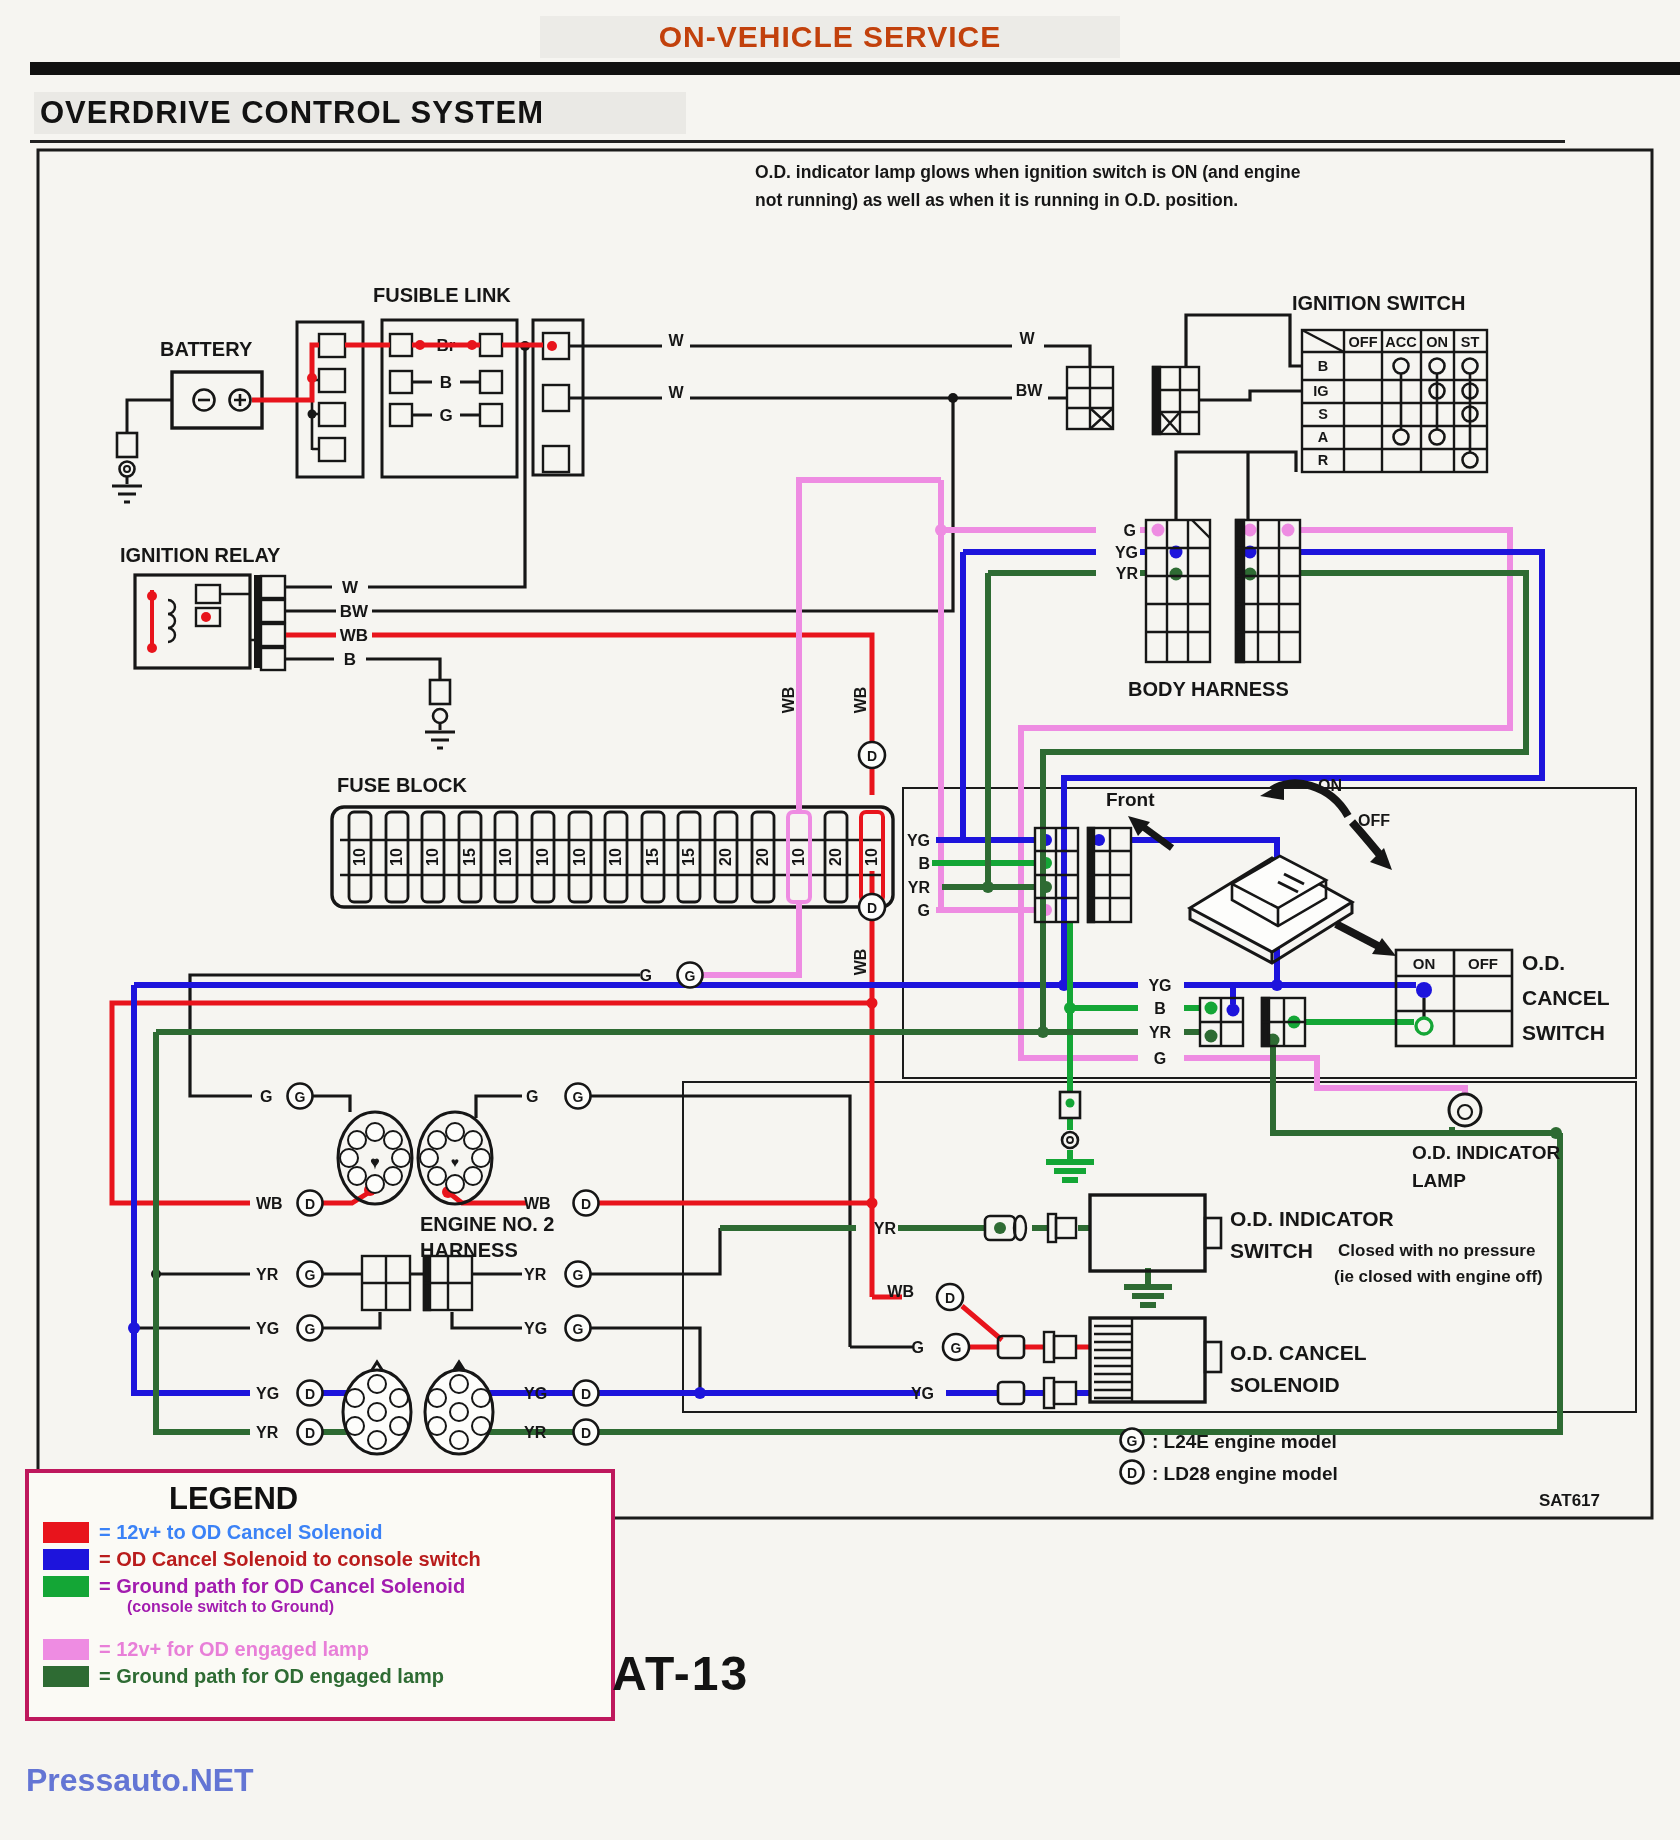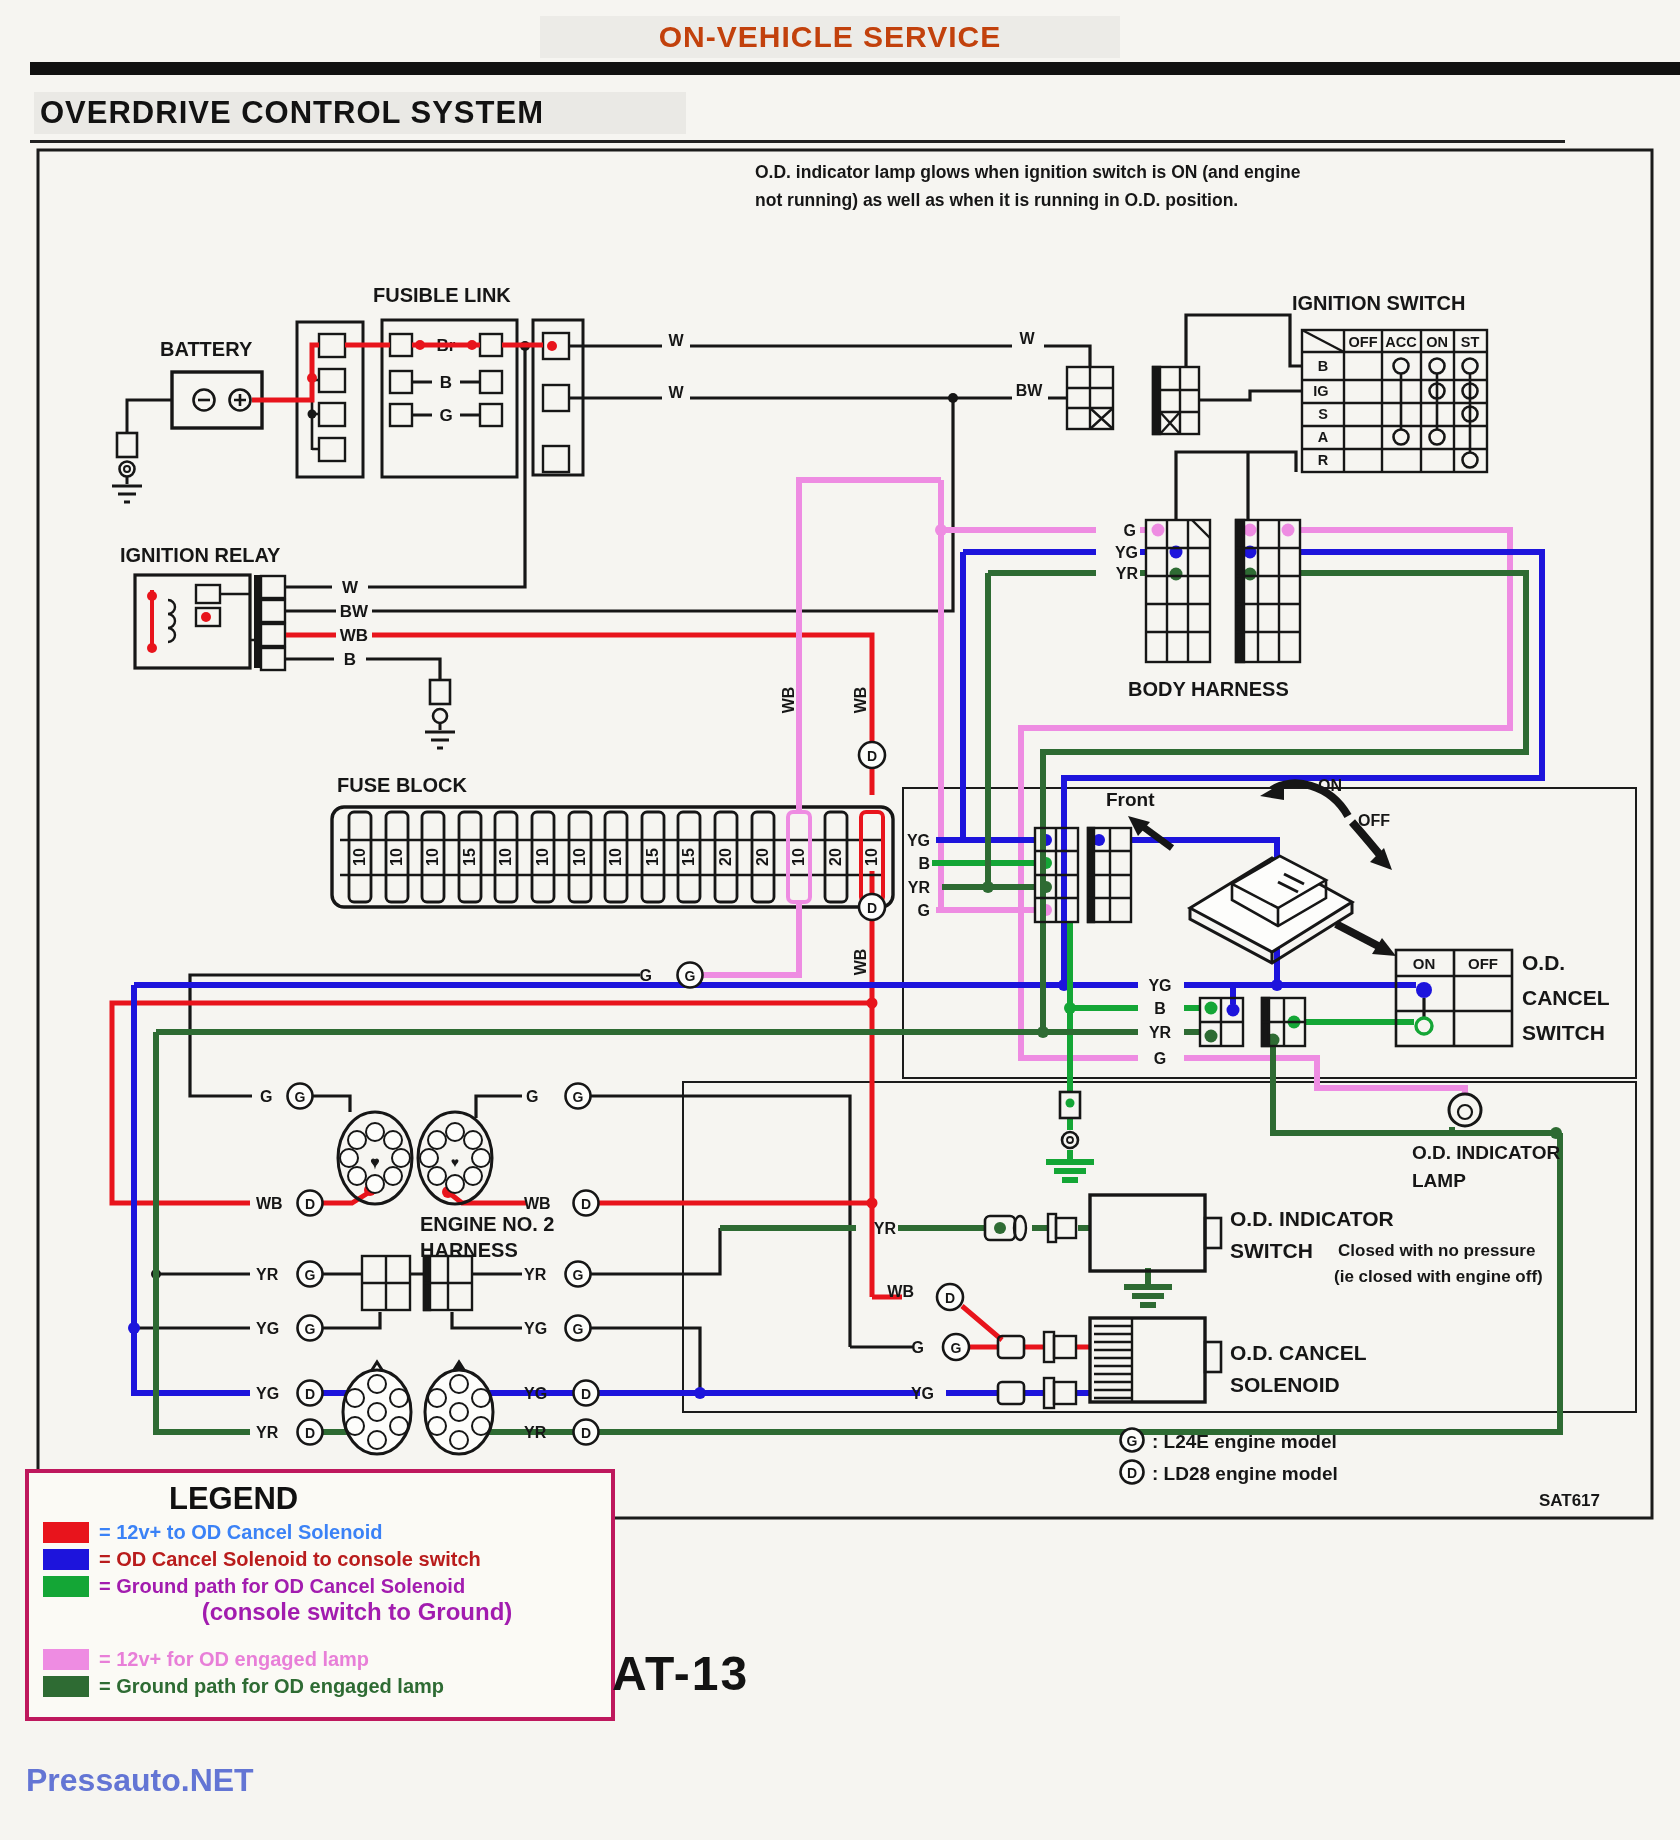--- a/index.html
+++ b/index.html
@@ -11,21 +11,21 @@
      font-size:30px;font-weight:bold;letter-spacing:1px;background:#ecebe7;padding:4px 0;color:#c2410c;}
   .bar{position:absolute;left:30px;top:62px;width:1650px;height:13px;background:#111;}
   .sec-title{position:absolute;left:22px;top:92px;width:640px;font-size:31px;font-weight:bold;
      letter-spacing:1px;background:#eae9e5;padding:3px 6px;color:#121212;margin-left:12px;}
   .rule{position:absolute;left:30px;top:140px;width:1535px;height:3px;background:#222;}
   .legend{position:absolute;left:25px;top:1469px;width:582px;height:244px;border:4px solid #be185d;
      background:#fbfaf5;}
   .legend-title{margin:8px 0 2px 140px;font-size:31px;font-weight:bold;color:#111;}
   .lrow{display:flex;align-items:center;margin:4px 0 0 14px;font-size:20px;font-weight:bold;}
   .sw{width:46px;height:21px;margin-right:10px;flex:0 0 auto;}
-  .lrow2{margin:0 0 0 74px;font-size:24px;font-weight:bold;text-align:center;}
+  .lrow2{margin:0 0 0 98px;font-size:16px;font-weight:bold;}
   .gap{height:18px;}
   .c-red{color:#3b82f6;} .b-red{background:#e8141c;}
   .c-blue{color:#b91c1c;} .b-blue{background:#1d14dc;}
   .c-green{color:#a21caf;} .b-green{background:#14a636;}
   .c-pink{color:#e87fd8;} .b-pink{background:#ee8ce2;}
   .c-dgreen{color:#2e6b33;} .b-dgreen{background:#2e6b33;}
   .at13{position:absolute;left:612px;top:1638px;font-size:48px;font-weight:bold;letter-spacing:2px;color:#131313;margin-top:8px;}
   .wm{position:absolute;left:26px;top:1762px;font-size:32px;font-weight:bold;color:#4a5fd0;opacity:.85;}
 </style>
 </head>

